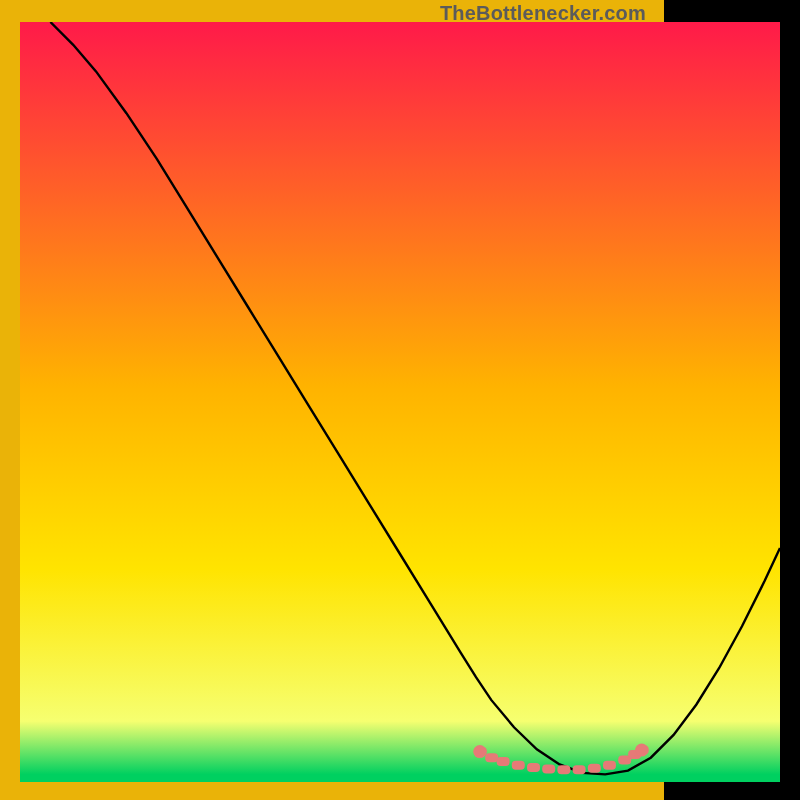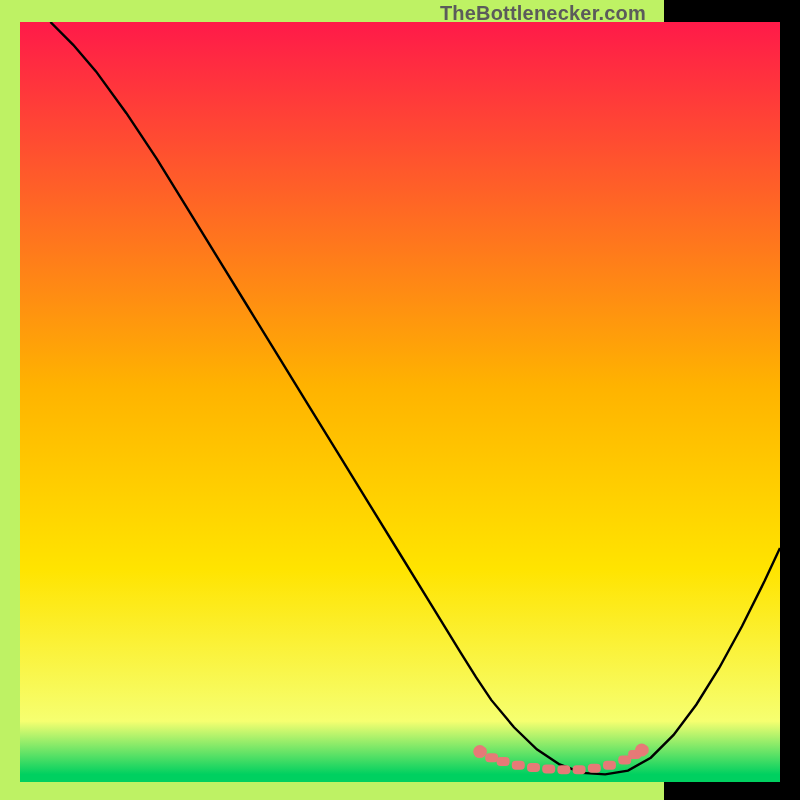--- a/index.html
+++ b/index.html
@@ -8,21 +8,21 @@
     width: 800px;
     height: 800px;
     background: #000;
     font-family: Arial, Helvetica, sans-serif;
     overflow: hidden;
   }
   .outer {
     position: relative;
     width: 664px;
     height: 800px;
-    background: #bef264;
+    background: #eab308;
   }
   .watermark {
     position: absolute;
     top: 2px;
     right: 18px;
     color: #5b5b5b;
     font-size: 20px;
     font-weight: bold;
     letter-spacing: 0.2px;
     z-index: 10;

